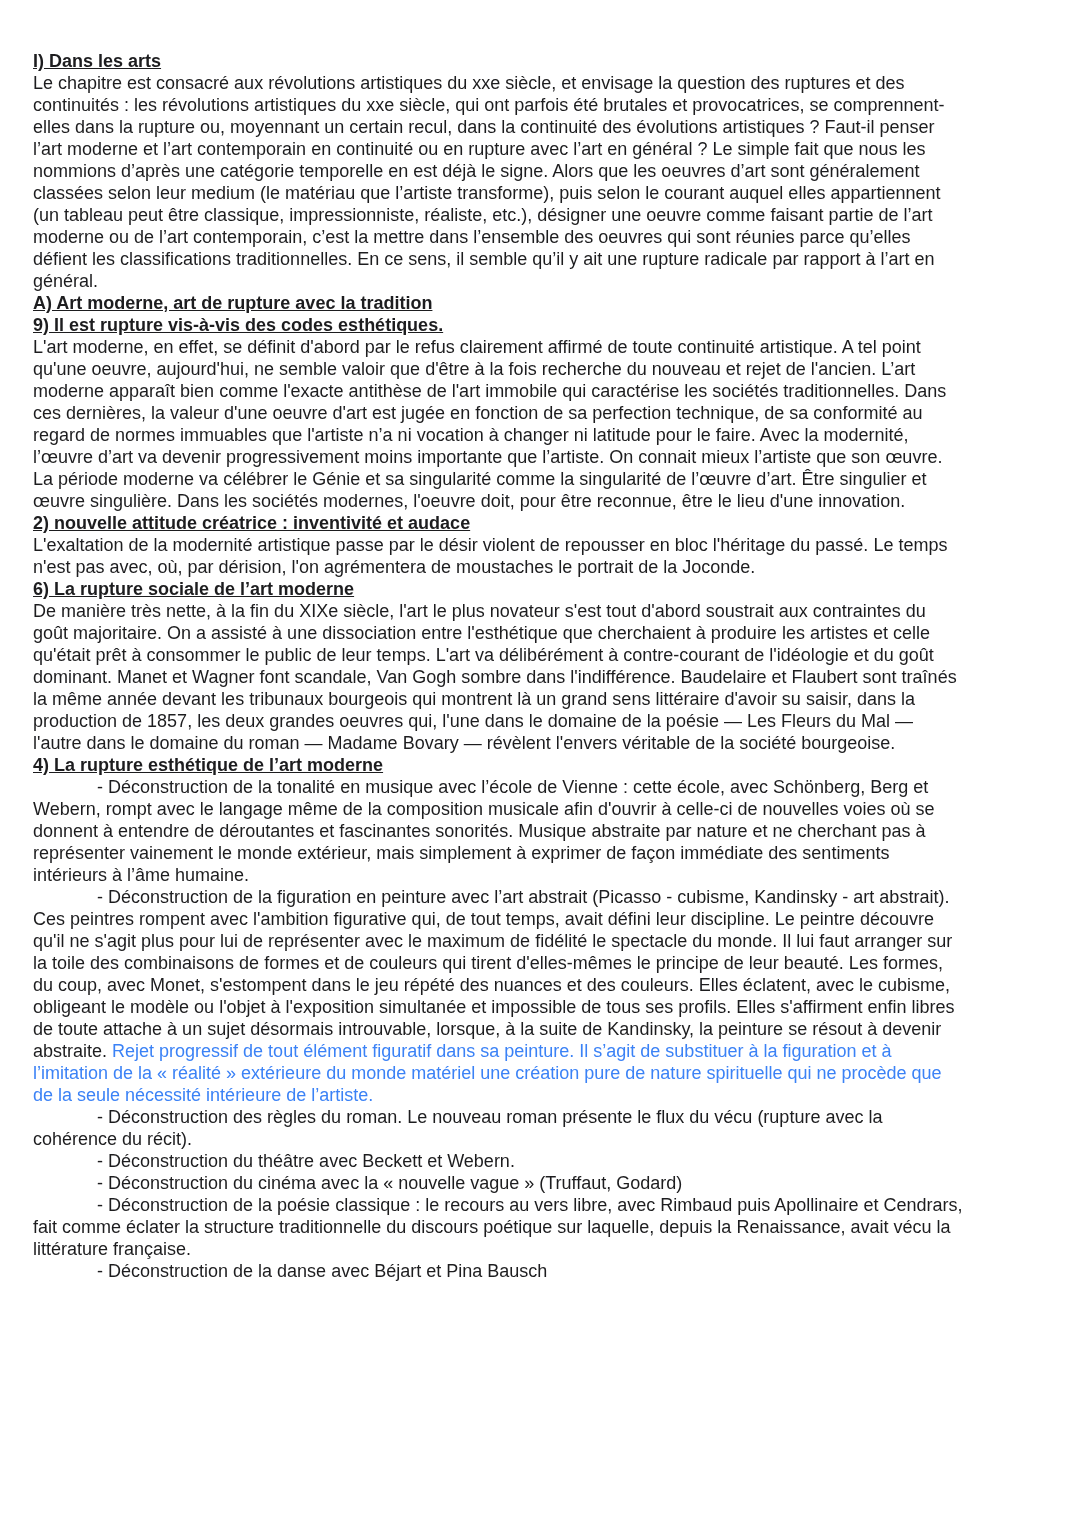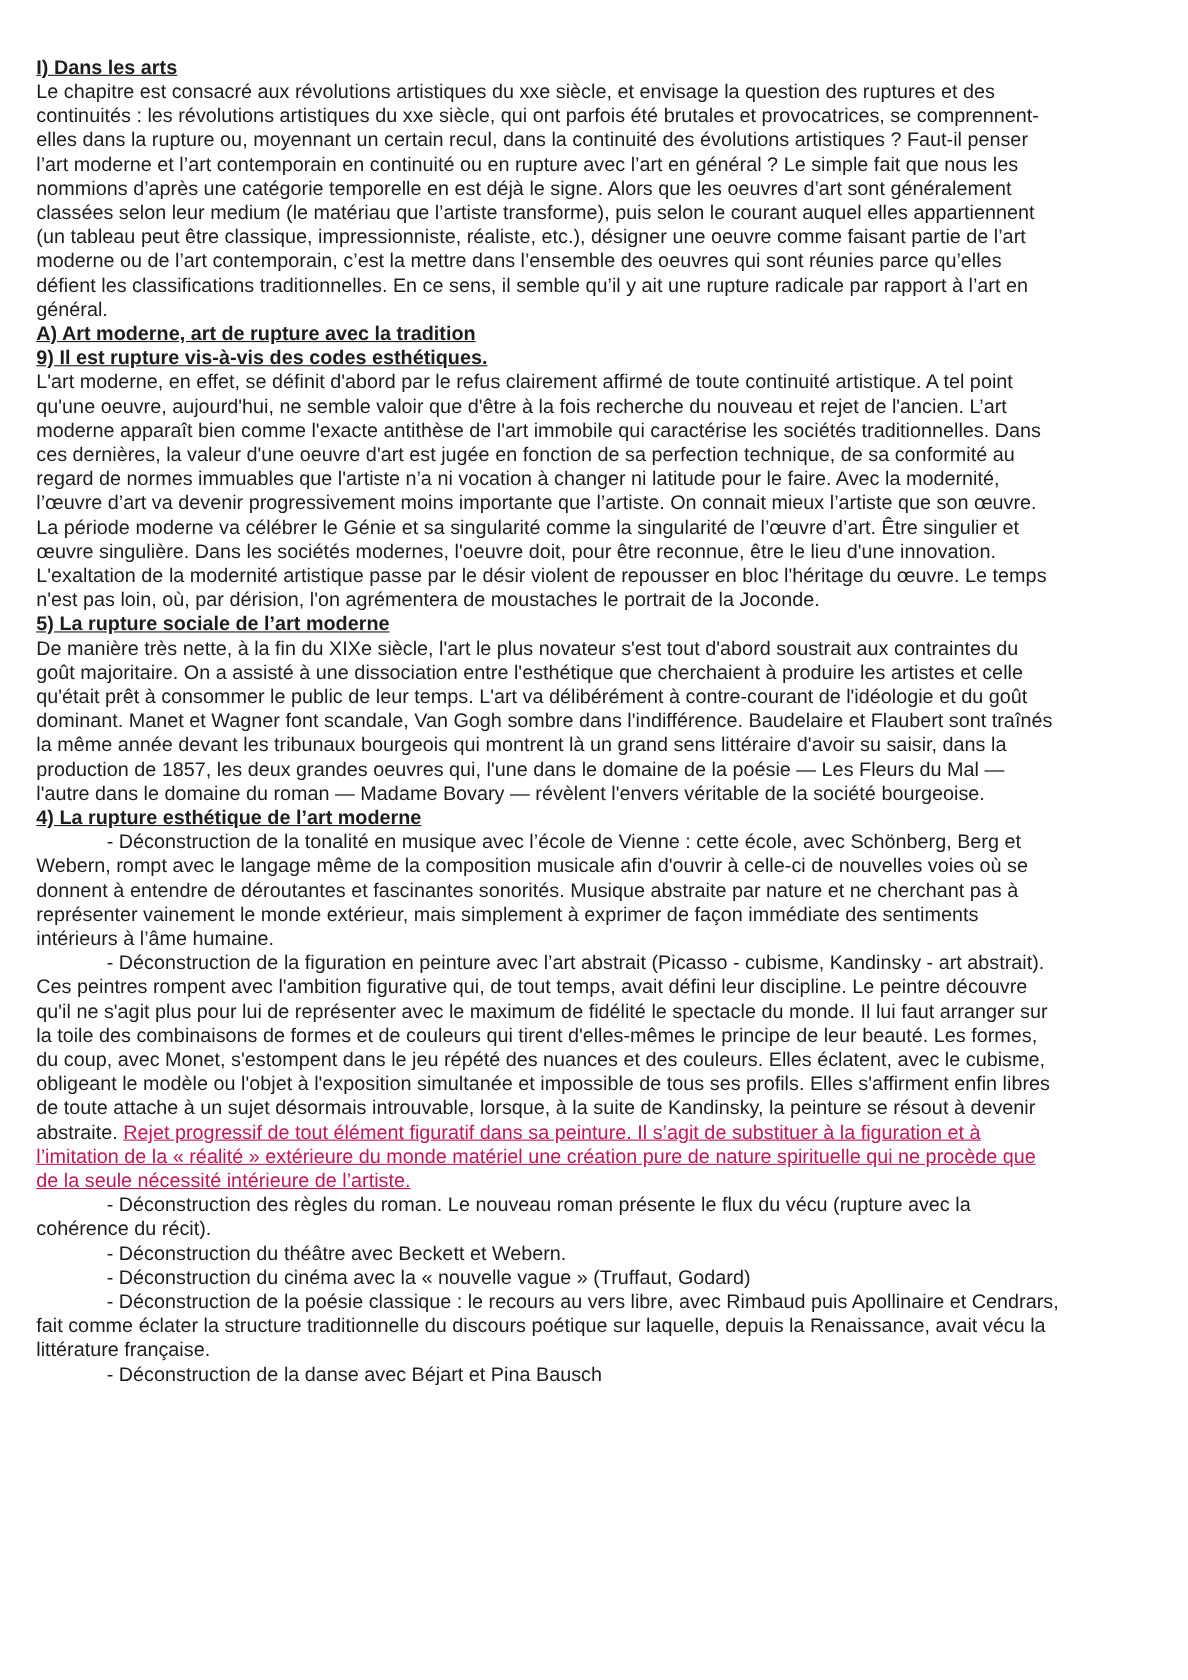--- a/index.html
+++ b/index.html
@@ -19,33 +19,34 @@
     line-height: 22px;
     color: #1d1d1f;
     text-align: left;
   }
   p { margin: 0; }
   .hd {
     font-weight: 700;
     text-decoration: underline;
   }
   .indent { text-indent: 64px; }
-  .muted { color: #be185d; text-decoration: underline; }
+  .muted { color: #3b82f6; }
 </style>
 </head>
 <body>
 
 <main class="page">
   <p class="hd">I) Dans les arts</p>
   <p class="para">Le chapitre est consacré aux révolutions artistiques du xxe siècle, et envisage la question des ruptures et des continuités : les révolutions artistiques du xxe siècle, qui ont parfois été brutales et provocatrices, se comprennent-elles dans la rupture ou, moyennant un certain recul, dans la continuité des évolutions artistiques ? Faut-il penser l’art moderne et l’art contemporain en continuité ou en rupture avec l’art en général ? Le simple fait que nous les nommions d’après une catégorie temporelle en est déjà le signe. Alors que les oeuvres d’art sont généralement classées selon leur medium (le matériau que l’artiste transforme), puis selon le courant auquel elles appartiennent (un tableau peut être classique, impressionniste, réaliste, etc.), désigner une oeuvre comme faisant partie de l’art moderne ou de l’art contemporain, c’est la mettre dans l’ensemble des oeuvres qui sont réunies parce qu’elles défient les classifications traditionnelles. En ce sens, il semble qu’il y ait une rupture radicale par rapport à l’art en général.</p>
   <p class="hd">A) Art moderne, art de rupture avec la tradition</p>
   <p class="hd">9) Il est rupture vis-à-vis des codes esthétiques.</p>
   <p class="para">L'art moderne, en effet, se définit d'abord par le refus clairement affirmé de toute continuité artistique. A tel point qu'une oeuvre, aujourd'hui, ne semble valoir que d'être à la fois recherche du nouveau et rejet de l'ancien. L’art moderne apparaît bien comme l'exacte antithèse de l'art immobile qui caractérise les sociétés traditionnelles. Dans ces dernières, la valeur d'une oeuvre d'art est jugée en fonction de sa perfection technique, de sa conformité au regard de normes immuables que l'artiste n’a ni vocation à changer ni latitude pour le faire. Avec la modernité, l’œuvre d’art va devenir progressivement moins importante que l’artiste. On connait mieux l’artiste que son œuvre. La période moderne va célébrer le Génie et sa singularité comme la singularité de l’œuvre d’art. Être singulier et œuvre singulière. Dans les sociétés modernes, l'oeuvre doit, pour être reconnue, être le lieu d'une innovation.</p>
-  <p class="para">L'exaltation de la modernité artistique passe par le désir violent de repousser en bloc l'héritage du œuvre. Le temps n'est pas loin, où, par dérision, l'on agrémentera de moustaches le portrait de la Joconde.</p>
-  <p class="hd">5) La rupture sociale de l’art moderne</p>
+  <p class="hd">2) nouvelle attitude créatrice : inventivité et audace</p>
+  <p class="para">L'exaltation de la modernité artistique passe par le désir violent de repousser en bloc l'héritage du passé. Le temps n'est pas avec, où, par dérision, l'on agrémentera de moustaches le portrait de la Joconde.</p>
+  <p class="hd">6) La rupture sociale de l’art moderne</p>
   <p class="para">De manière très nette, à la fin du XIXe siècle, l'art le plus novateur s'est tout d'abord soustrait aux contraintes du goût majoritaire. On a assisté à une dissociation entre l'esthétique que cherchaient à produire les artistes et celle qu'était prêt à consommer le public de leur temps. L'art va délibérément à contre-courant de l'idéologie et du goût dominant. Manet et Wagner font scandale, Van Gogh sombre dans l'indifférence. Baudelaire et Flaubert sont traînés la même année devant les tribunaux bourgeois qui montrent là un grand sens littéraire d'avoir su saisir, dans la production de 1857, les deux grandes oeuvres qui, l'une dans le domaine de la poésie — Les Fleurs du Mal — l'autre dans le domaine du roman — Madame Bovary — révèlent l'envers véritable de la société bourgeoise.</p>
   <p class="hd">4) La rupture esthétique de l’art moderne</p>
   <p class="para indent">- Déconstruction de la tonalité en musique avec l’école de Vienne : cette école, avec Schönberg, Berg et Webern, rompt avec le langage même de la composition musicale afin d'ouvrir à celle-ci de nouvelles voies où se donnent à entendre de déroutantes et fascinantes sonorités. Musique abstraite par nature et ne cherchant pas à représenter vainement le monde extérieur, mais simplement à exprimer de façon immédiate des sentiments intérieurs à l’âme humaine.</p>
   <p class="para indent"><span>- Déconstruction de la figuration en peinture avec l’art abstrait (Picasso - cubisme, Kandinsky - art abstrait). Ces peintres rompent avec l'ambition figurative qui, de tout temps, avait défini leur discipline. Le peintre découvre qu'il ne s'agit plus pour lui de représenter avec le maximum de fidélité le spectacle du monde. Il lui faut arranger sur la toile des combinaisons de formes et de couleurs qui tirent d'elles-mêmes le principe de leur beauté. Les formes, du coup, avec Monet, s'estompent dans le jeu répété des nuances et des couleurs. Elles éclatent, avec le cubisme, obligeant le modèle ou l'objet à l'exposition simultanée et impossible de tous ses profils. Elles s'affirment enfin libres de toute attache à un sujet désormais introuvable, lorsque, à la suite de Kandinsky, la peinture se résout à devenir abstraite. </span><span class="muted">Rejet progressif de tout élément figuratif dans sa peinture. Il s’agit de substituer à la figuration et à l’imitation de la « réalité » extérieure du monde matériel une création pure de nature spirituelle qui ne procède que de la seule nécessité intérieure de l’artiste.</span></p>
   <p class="para indent">- Déconstruction des règles du roman. Le nouveau roman présente le flux du vécu (rupture avec la cohérence du récit).</p>
   <p class="para indent">- Déconstruction du théâtre avec Beckett et Webern.</p>
   <p class="para indent">- Déconstruction du cinéma avec la « nouvelle vague » (Truffaut, Godard)</p>
   <p class="para indent">- Déconstruction de la poésie classique : le recours au vers libre, avec Rimbaud puis Apollinaire et Cendrars, fait comme éclater la structure traditionnelle du discours poétique sur laquelle, depuis la Renaissance, avait vécu la littérature française.</p>
   <p class="para indent">- Déconstruction de la danse avec Béjart et Pina Bausch</p>
 </main>

